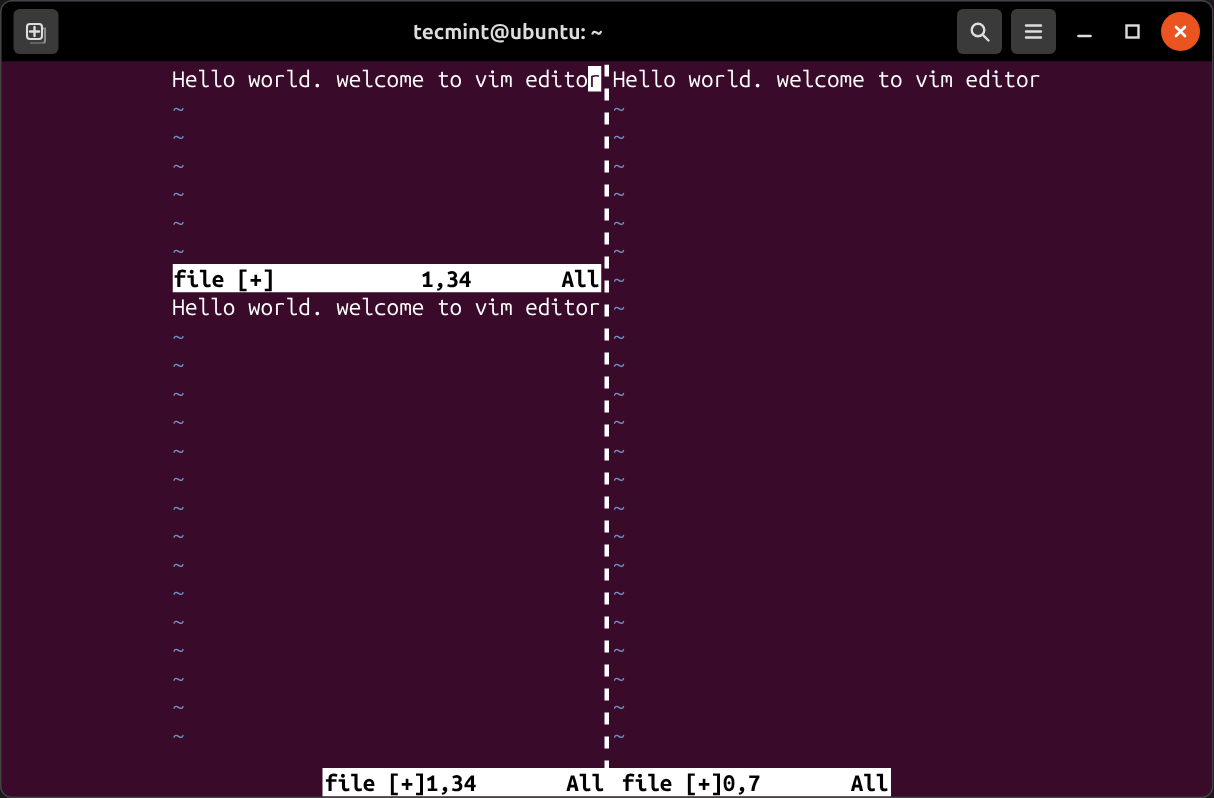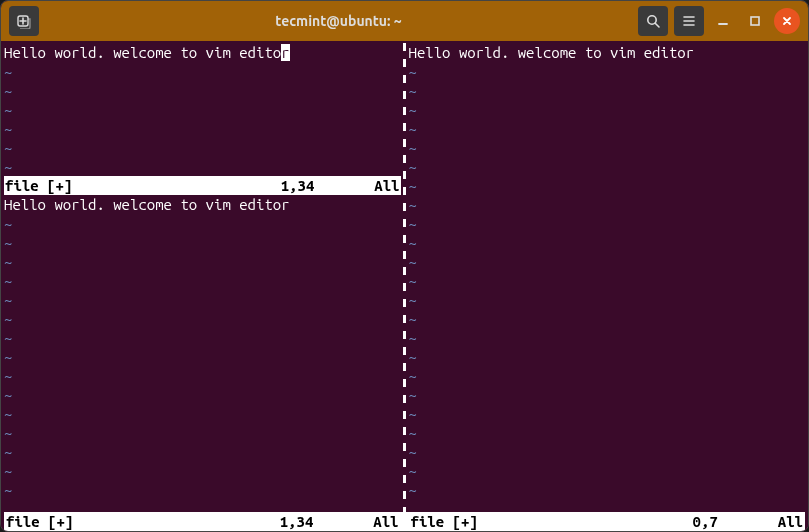--- a/index.html
+++ b/index.html
@@ -10,21 +10,21 @@
     width: 809px; height: 532px;
     background: #3a0a2a;
     border: 1px solid #444;
     border-radius: 8px;
     overflow: hidden;
     display: flex; flex-direction: column;
   }
 
   .titlebar {
     height: 40px;
-    background: #a16207;
+    background: #000000;
     display: flex; align-items: center;
     padding: 0 8px;
     color: #ddd;
     font-family: "Ubuntu", sans-serif;
     font-size: 14px;
   }
   .titlebar .left { display: flex; align-items: center; gap: 6px; }
   .titlebar .spacer { flex: 1; }
   .titlebar .title { font-weight: 600; flex: 0 0 auto; }
   .titlebar .right { display: flex; align-items: center; gap: 6px; }
@@ -46,21 +46,21 @@
     flex: 1;
     background: #3a0a2a;
     color: #ffffff;
     font-size: 15px;
     line-height: 19px;
     display: flex; flex-direction: column;
     padding: 2px 3px 0 3px;
     position: relative;
   }
 
-  .vim-area { flex: 1; display: flex; flex-direction: column; }
+  .vim-area { flex: 1; display: flex; flex-direction: column; align-items: center; }
 
   .row { display: flex; flex-direction: row; flex: 1; min-height: 0; }
   .col { display: flex; flex-direction: column; flex: 1; min-width: 0; }
 
   .vsplit-border {
     width: 8px;
     flex: 0 0 8px;
     background-image: linear-gradient(to bottom, #fff 0 8px, transparent 8px 16px);
     background-size: 3px 16px;
     background-position: center top;

